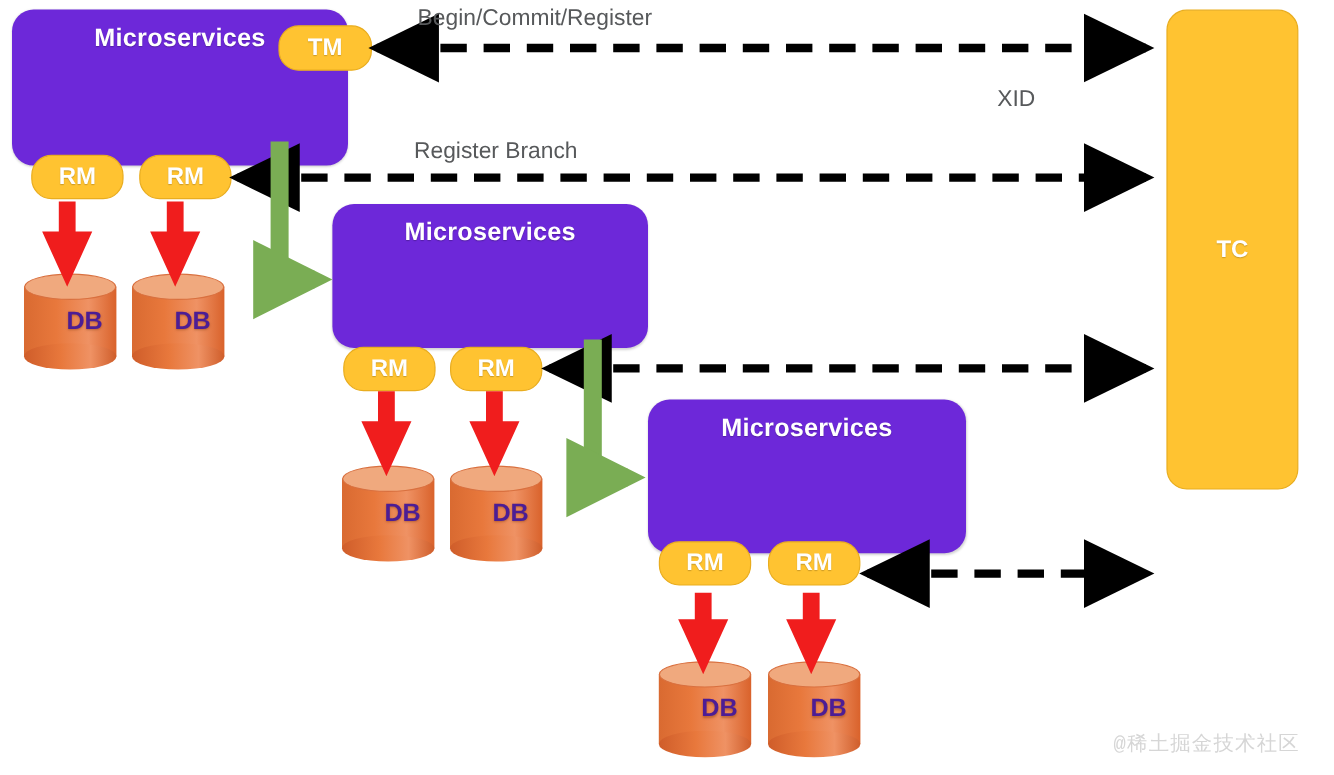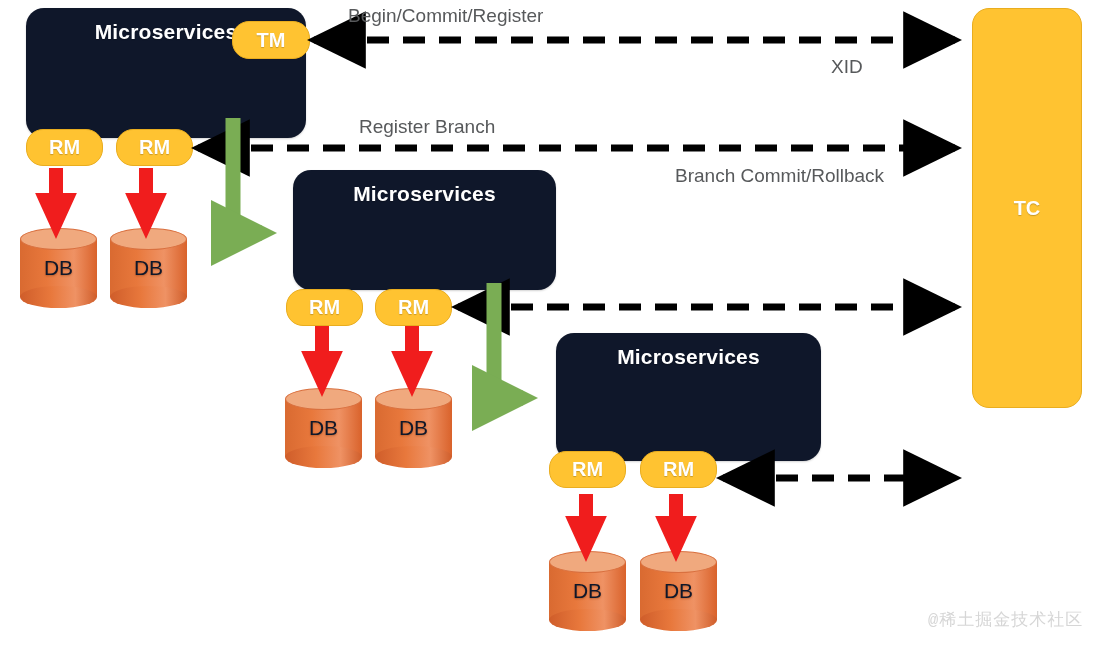--- a/index.html
+++ b/index.html
@@ -14,24 +14,23 @@
     position: relative;
     width: 1112px;
     height: 646px;
     background: #ffffff;
     overflow: hidden;
   }
   .abs { position: absolute; border-radius: 17px; }
 
   
   .ms-box {
-    background: #0f172a;
+    background: #6d28d9;
     border-radius: 18px;
     box-shadow: 0 1px 2px rgba(0,0,0,0.18);
-    margin-left: 16px;
   }
   .ms-label {
     position: absolute;
     top: 12px;
     left: 0;
     width: 100%;
     text-align: center;
     color: #ffffff;
     font-size: 21px;
     font-weight: bold;
@@ -105,25 +104,26 @@
   }
   .db-text {
     position: absolute;
     left: 0;
     top: 0;
     width: 100%;
     height: 100%;
     display: flex;
     align-items: center;
     justify-content: center;
-    color: #0f172a;
+    color: #4c1d95;
     font-size: 21px;
-    font-weight: normal;
+    font-weight: bold;
     text-shadow: 0 1px 2px rgba(120,50,10,0.45);
     z-index: 3;
+    padding-left: 12px;
   }
 
   
   #wires {
     position: absolute;
     left: 0;
     top: 0;
     width: 1112px;
     height: 646px;
     pointer-events: none;
@@ -294,21 +294,20 @@
     <div class="db-top"></div>
     <div class="db-text">DB</div>
   </div>
 
   <div class="abs tc-bar" style="left:972px; top:8px; width:110px; height:400px; z-index:2;">
     <span>TC</span>
   </div>
 
   <div class="flow-label" style="left:348px; top:5px; z-index:6;">Begin/Commit/Register</div>
 
-  <div class="flow-label" style="left:831px; top:56px; z-index:6;">XID</div>
-
-  <div class="flow-label" style="left:359px; top:116px; z-index:6;">Register Branch</div>
-
-  <div class="flow-label" style="left:675px; top:165px; z-index:6;">Branch Commit/Rollback</div>
+  <div class="flow-label" style="left:831px; top:72px; z-index:6;">XID</div>
+
+  <div class="flow-label" style="left:345px; top:116px; z-index:6;">Register Branch</div>
+
 
   <div class="watermark" style="left:928px; top:608px; z-index:7;">@稀土掘金技术社区</div>
 
 </div>
 
 </body></html>

